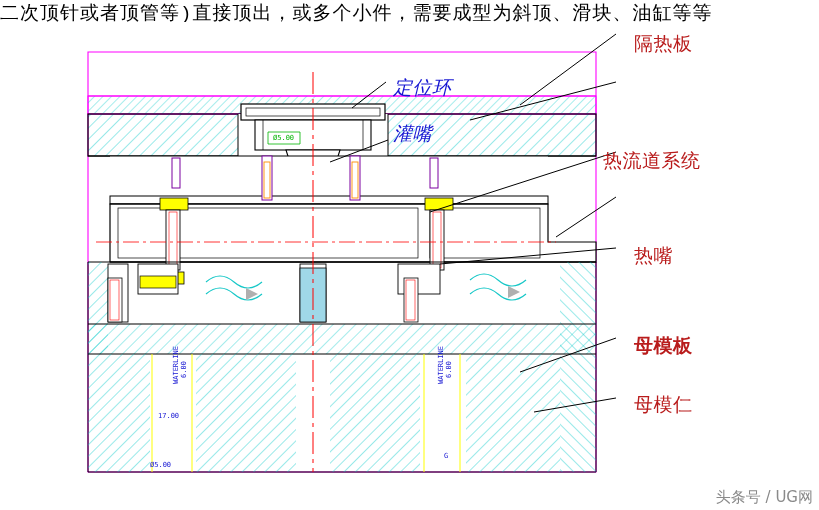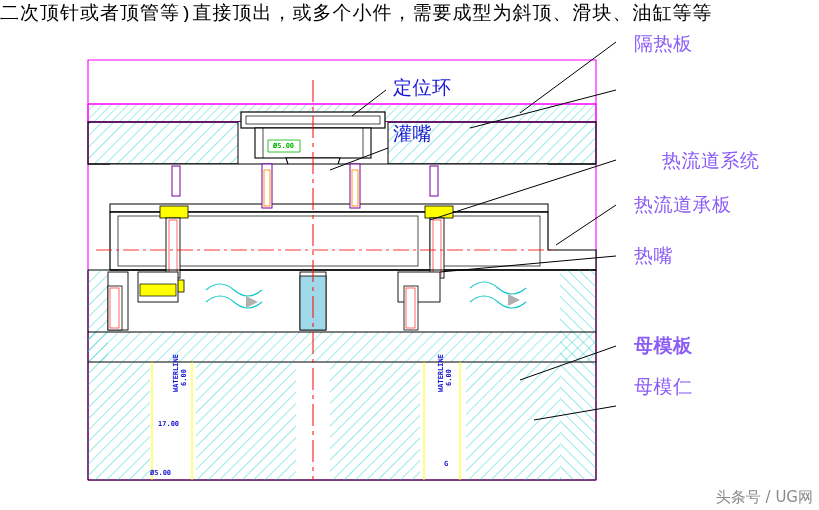--- a/index.html
+++ b/index.html
@@ -13,33 +13,33 @@
   #root{position:absolute;left:0;top:0;width:819px;height:510px;}
 
   .topline{
     position:absolute;left:0;top:0;width:819px;height:22px;
     color:#000000;font-size:19px;letter-spacing:1px;
     white-space:nowrap;overflow:hidden;
     font-family:Liberation Mono, monospace;
   }
 
   
-  #cad{position:absolute;left:0;top:20px;width:796px;height:470px;font-weight:bold;}
+  #cad{position:absolute;left:0;top:12px;width:796px;height:470px;}
   #cad svg{display:block;}
 
   
   .anno{
     position:absolute;
-    color:#8b5cf6;
+    color:#b91c1c;
     font-size:19px;
     font-family:"DejaVu Sans",sans-serif;
     white-space:nowrap;
     letter-spacing:0.5px;
   }
-  .anno.blue{color:#1414d2;}
+  .anno.blue{color:#1414d2;font-style:italic;}
   .watermark{
     position:absolute;right:6px;bottom:3px;
     color:#8a8a8a;font-size:15px;
     font-family:"DejaVu Sans",sans-serif;
     white-space:nowrap;
   }
 </style>
 </head>
 <body>
 
@@ -214,22 +214,21 @@
         <line x1="520" y1="360" x2="616" y2="326"></line>
         <line x1="534" y1="400" x2="616" y2="386"></line>
 
         <line x1="352" y1="96" x2="386" y2="70"></line>
         <line x1="330" y1="150" x2="388" y2="128"></line>
       </g>
     </svg>
   </div>
 
   <div class="anno" style="left:634px;top:31px;">隔热板</div>
-  <div class="anno" style="left:662px;top:148px;">热流道系统</div>
-  <div class="anno" style="left:634px;top:192px;">热流道承板</div>
+  <div class="anno" style="left:603px;top:148px;">热流道系统</div>
   <div class="anno" style="left:634px;top:243px;">热嘴</div>
   <div class="anno" style="left:634px;top:333px;font-weight:bold;">母模板</div>
-  <div class="anno" style="left:634px;top:374px;">母模仁</div>
+  <div class="anno" style="left:634px;top:392px;">母模仁</div>
   <div class="anno blue" style="left:393px;top:75px;">定位环</div>
   <div class="anno blue" style="left:393px;top:121px;">灌嘴</div>
 
   <div class="watermark">头条号 / UG网</div>
 </div>
 
 </body></html>

